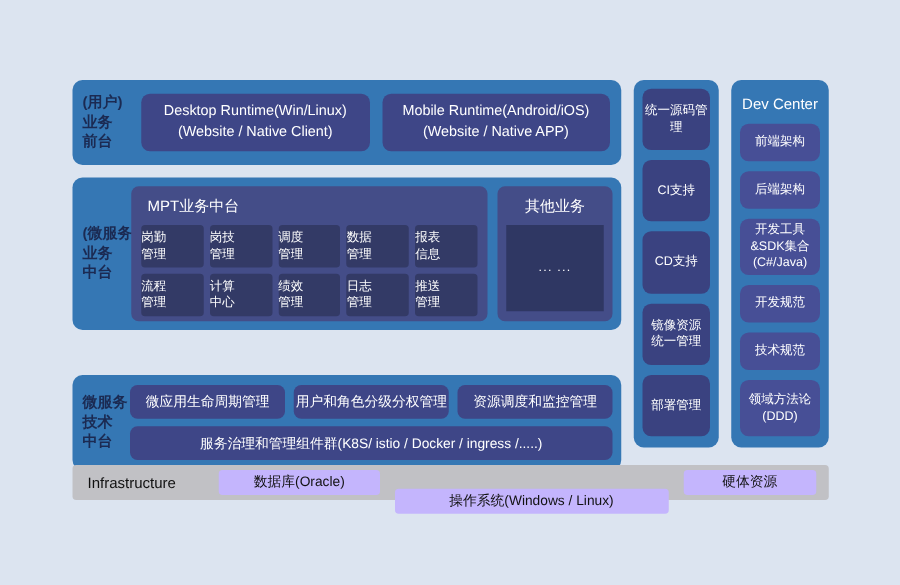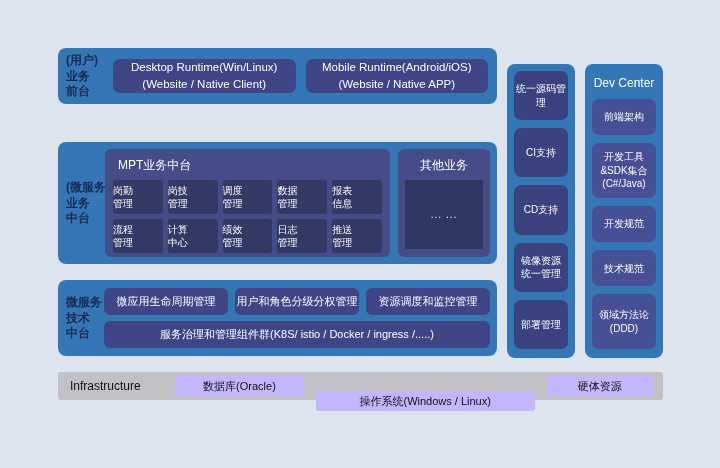--- a/index.html
+++ b/index.html
@@ -1,23 +1,23 @@
 <!DOCTYPE html>
 <html><head>
 <meta charset="utf-8">
 <style>
   * { margin:0; padding:0; box-sizing:border-box; }
   body { background:#dce4f0; font-family:"Liberation Sans", sans-serif; }
   .canvas { position:relative; width:720px; height:468px; background:#dce4f0; overflow:hidden; }
 
   
   .band { position:absolute; left:58px; width:439px; background:#3577b4; border-radius:8px; }
-  .band-front { top:48px;  height:56px; }
+  .band-front { top:64px;  height:68px; }
   .band-mid   { top:142px; height:122px; }
-  .band-tech  { top:280px; height:76px; }
+  .band-tech  { top:300px; height:76px; }
   .band-label { position:absolute; left:8px; top:50%; transform:translateY(-50%);
                 color:#1b2a52; font-weight:bold; font-size:12px; line-height:1.3;
                 white-space:pre-line; }
 
   .ml { white-space:pre-line; }
 
   
   .front-boxes { position:absolute; left:55px; right:9px; top:11px; bottom:11px; display:flex; gap:10px; }
   .runtime-box { flex:1; background:#3e4687; border-radius:7px; color:#fff;
                  display:flex; align-items:center; justify-content:center;
@@ -145,20 +145,21 @@
       <div class="col-item ml">镜像资源
 统一管理</div>
       <div class="col-item ml">部署管理</div>
     </div>
   </div>
 
   <div class="side-col devcenter-col">
     <div class="col-title">Dev Center</div>
     <div class="col-items">
       <div class="col-item ml">前端架构</div>
+      <div class="col-item ml">后端架构</div>
       <div class="col-item tall ml">开发工具
 &amp;SDK集合
 (C#/Java)</div>
       <div class="col-item ml">开发规范</div>
       <div class="col-item ml">技术规范</div>
       <div class="col-item tall ml">领域方法论
 (DDD)</div>
     </div>
   </div>
 

